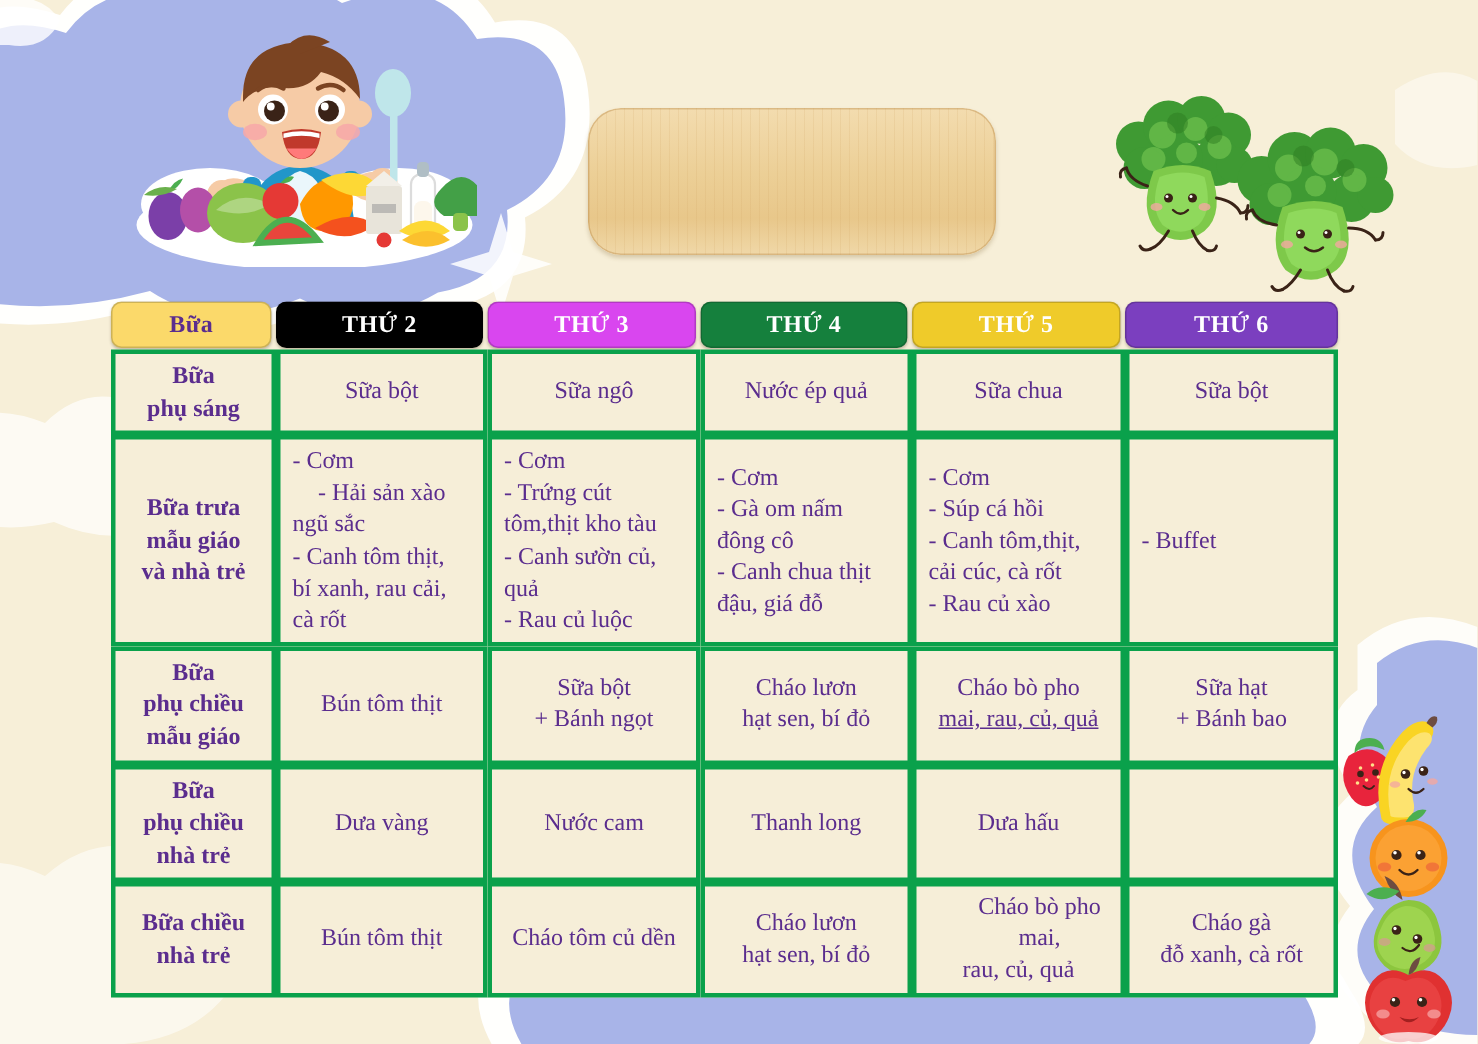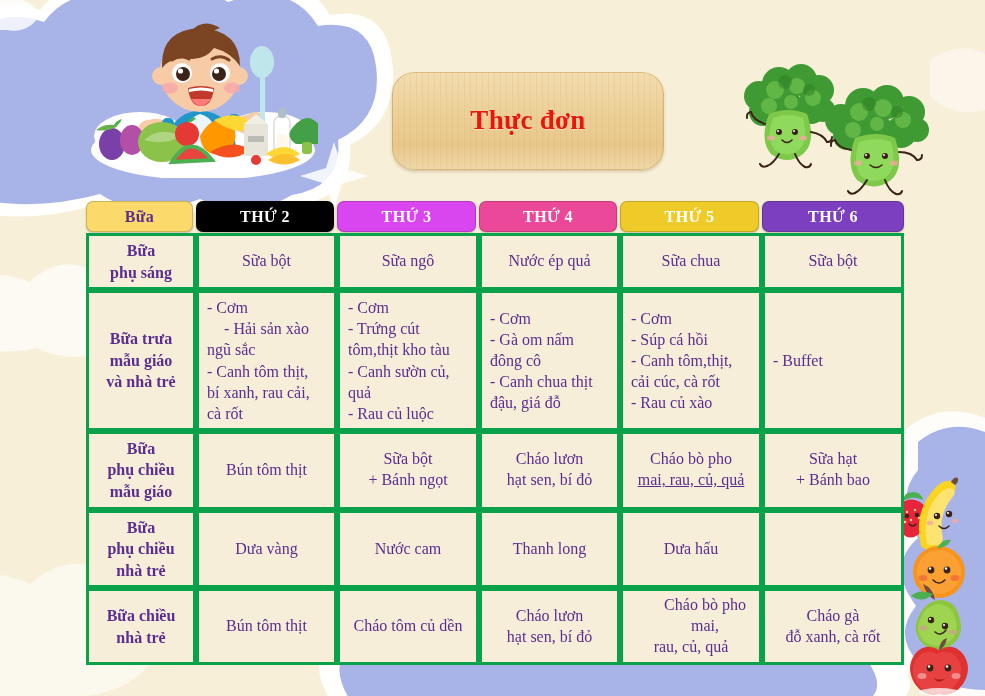--- a/index.html
+++ b/index.html
@@ -94,21 +94,21 @@
     font-size: 20px;
     font-weight: bold;
     line-height: 1.15;
     white-space: nowrap;
     text-shadow: 0 1px 0 rgba(255,255,255,0.35);
   }
 
   
   #menu-table-wrap {
     position: absolute;
-    left: 86px;
+    left: 74px;
     top: 200px;
     width: 779px;
   }
 
   table.menu {
     border-collapse: separate;
     border-spacing: 0;
     width: 818px;
     table-layout: fixed;
   }
@@ -488,21 +488,20 @@
       <circle cx="36" cy="198.5" r="1.2" fill="#fff"></circle>
       <circle cx="54" cy="198.5" r="1.2" fill="#fff"></circle>
       <path d="M 40 210 q 6 7 13 0 q -6 3 -13 0 Z" fill="#a32020"></path>
       <ellipse cx="29" cy="208" rx="4.5" ry="3" fill="#f59a9a" opacity="0.85"></ellipse>
       <ellipse cx="63" cy="208" rx="4.5" ry="3" fill="#f59a9a" opacity="0.85"></ellipse>
       <ellipse cx="46" cy="224" rx="20" ry="4" fill="#ffffff" opacity="0.75"></ellipse>
     </g>
   </svg>
 
   <div id="title-banner">
-    <div class="t-main">Thực đơn</div>
   </div>
 
   <div id="menu-table-wrap">
     <table class="menu">
       <colgroup>
         <col class="c0">
           <col class="c1">
           <col class="c2">
         <col class="c3">
           <col class="c4">
@@ -513,21 +512,21 @@
           <th>
             <div class="head-chip" style="background:#fbd96a;color:#5b2d8e;">Bữa</div>
           </th>
           <th>
             <div class="head-chip" style="background:#000000;color:#ffffff;">THỨ 2</div>
           </th>
           <th>
             <div class="head-chip" style="background:#d946ef;color:#ffffff;">THỨ 3</div>
           </th>
           <th>
-            <div class="head-chip" style="background:#ec4899;color:#ffffff;">THỨ 4</div>
+            <div class="head-chip" style="background:#15803d;color:#ffffff;">THỨ 4</div>
           </th>
           <th>
             <div class="head-chip" style="background:#efcb2a;color:#ffffff;">THỨ 5</div>
           </th>
           <th>
             <div class="head-chip last" style="background:#7b3fbf;color:#ffffff;">THỨ 6</div>
           </th>
         </tr>
       </thead>
       <tbody>

